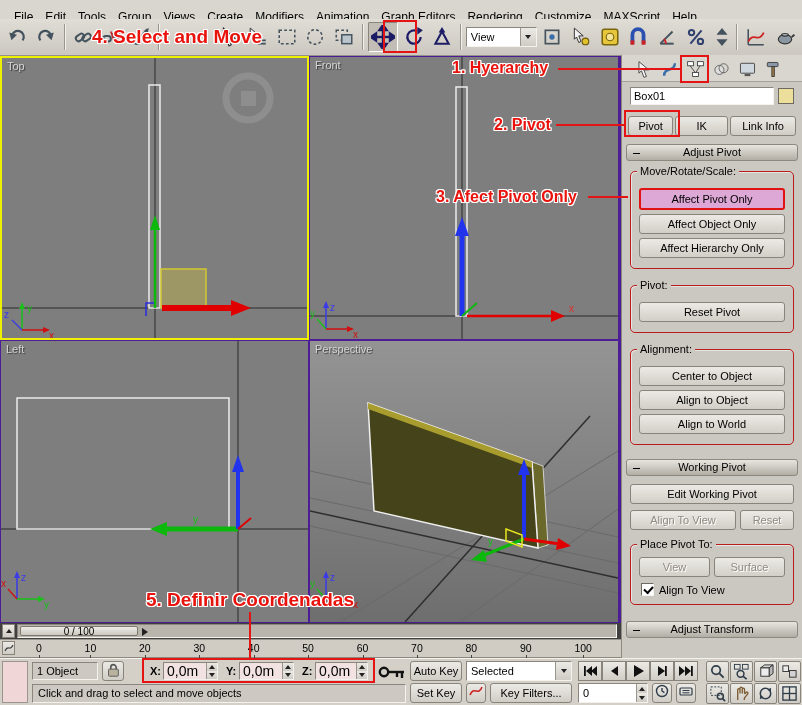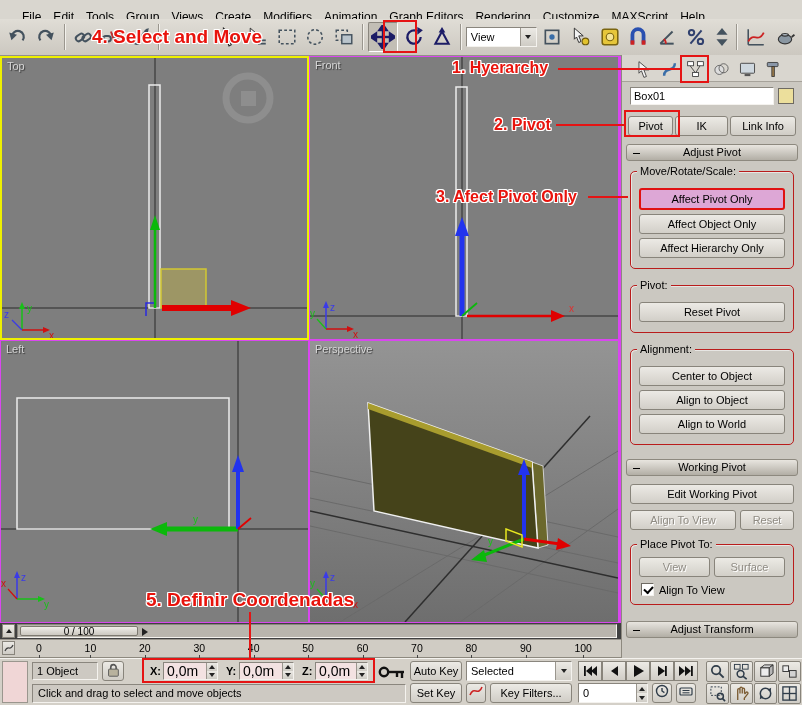--- a/index.html
+++ b/index.html
@@ -2,39 +2,39 @@
 <html><head>
 <meta charset="utf-8">
 <style>
   *{margin:0;padding:0;box-sizing:border-box;}
   html,body{width:802px;height:705px;}
   body{font-family:"Liberation Sans",sans-serif;font-size:11px;color:#000;background:#d4d0c8;}
   .abs{position:absolute;}
   #app{position:relative;width:802px;height:705px;background:#d4d0c8;overflow:hidden;}
 
   
-  #menubar{left:0;top:0;width:802px;height:34px;background:#d9d6cf;border-bottom:1px solid #b4b0a8;display:flex;align-items:center;padding-left:16px;}
+  #menubar{left:0;top:0;width:802px;height:34px;background:#d9d6cf;border-bottom:1px solid #b4b0a8;display:flex;align-items:center;padding-left:8px;}
   .mi{display:inline-block;padding:0 6px;font-size:12px;cursor:default;}
   .mi::first-letter{text-decoration:underline;}
 
   
   #toolbar{left:0;top:19px;width:802px;height:37px;background:linear-gradient(#e0ddd6,#ccc8c0);border-bottom:1px solid #94908a;display:flex;align-items:center;padding:0 4px;gap:2px;}
   .tbtn{width:28px;height:30px;display:flex;align-items:center;justify-content:center;border:1px solid transparent;border-radius:2px;}
   .tbtn.pressed{background:#c2beb5;border-color:#8a867e #fff #fff #8a867e;}
   .tsep{width:2px;height:26px;background:#9a968e;border-right:1px solid #f3f1ec;margin:0 2px;}
   .tspacer{width:52px;height:30px;}
   .drop{width:74px;height:20px;background:#fff;border:1px solid;border-color:#8a867e #f4f2ee #f4f2ee #8a867e;display:flex;align-items:center;}
   .drop .val{flex:1;padding-left:4px;font-size:11px;}
   .droparr{width:16px;height:18px;background:linear-gradient(#eceae5,#cfccc5);border-left:1px solid #9a968e;display:flex;align-items:center;justify-content:center;}
   .tri-dn{width:0;height:0;border-left:4px solid transparent;border-right:4px solid transparent;border-top:5px solid #222;}
   .tri-up{width:0;height:0;border-left:3px solid transparent;border-right:3px solid transparent;border-bottom:4px solid #222;}
   .tri-dn.s{border-left-width:3px;border-right-width:3px;border-top-width:4px;}
 
   
-  #viewports{left:0;top:56px;width:667px;height:567px;background:#d946ef;}
+  #viewports{left:0;top:56px;width:667px;height:567px;background:#4c1d95;}
   .vp{position:absolute;background:#7e7e7e;overflow:hidden;}
   .vp svg{position:absolute;left:0;top:0;}
   .vplabel{position:absolute;left:5px;top:2px;color:#d6d6d6;font-size:11px;z-index:3;text-shadow:1px 1px 1px #3a3a3a;}
   #vp-persp{background:linear-gradient(#949494,#6e6e6e);}
   #vp-top{border:2px solid #eef000;z-index:2;}
 
   
   #cmdpanel{left:621px;top:55px;width:181px;height:603px;background:#cbc8c1;border-left:1px solid #8d897f;}
   #cp-tabs{display:flex;align-items:center;height:27px;padding:2px 2px 0 10px;gap:3px;background:#d9d6cf;border-bottom:1px solid #a6a29a;}
   .cptab{width:23px;height:23px;display:flex;align-items:center;justify-content:center;border:1px solid transparent;}

